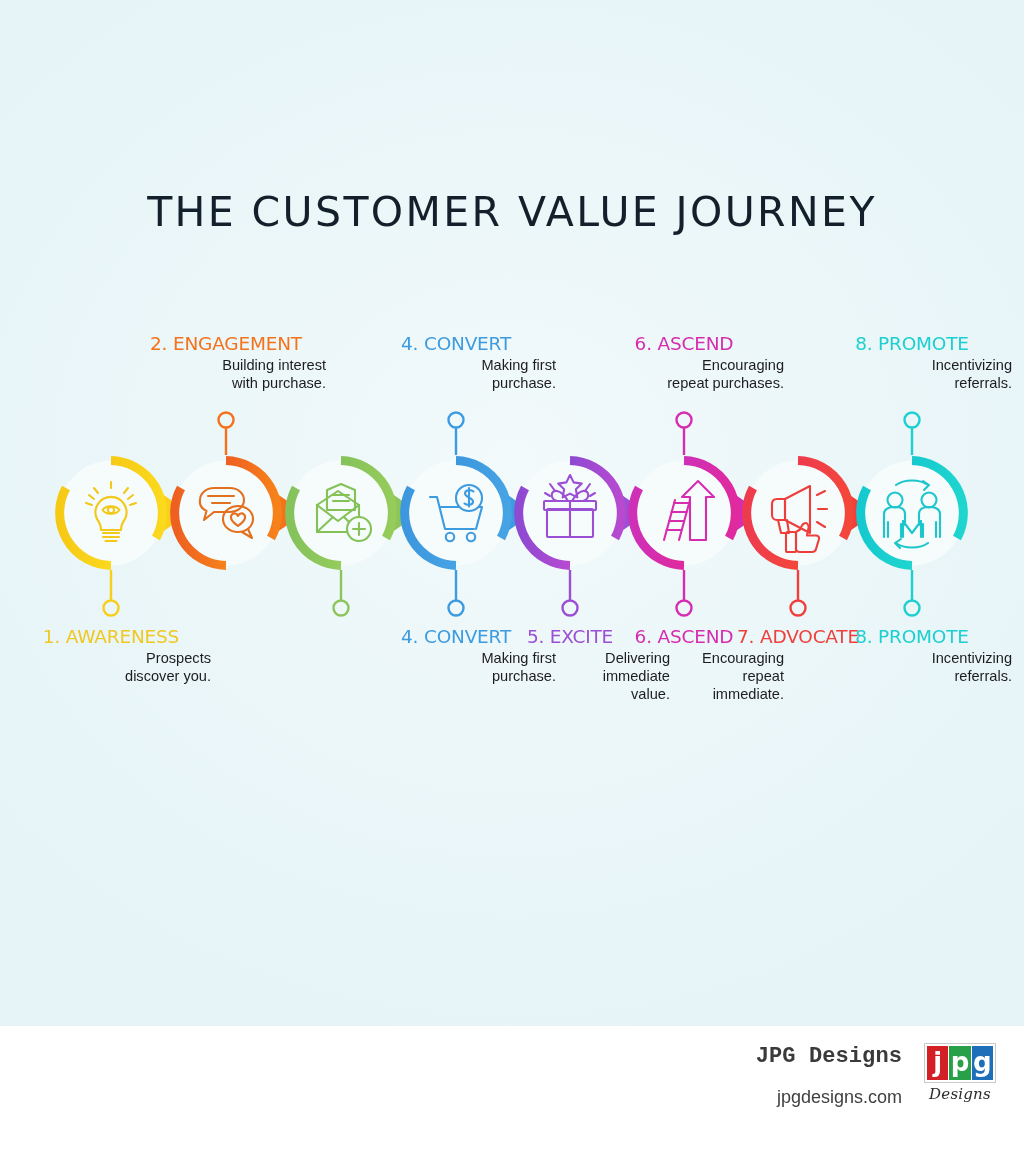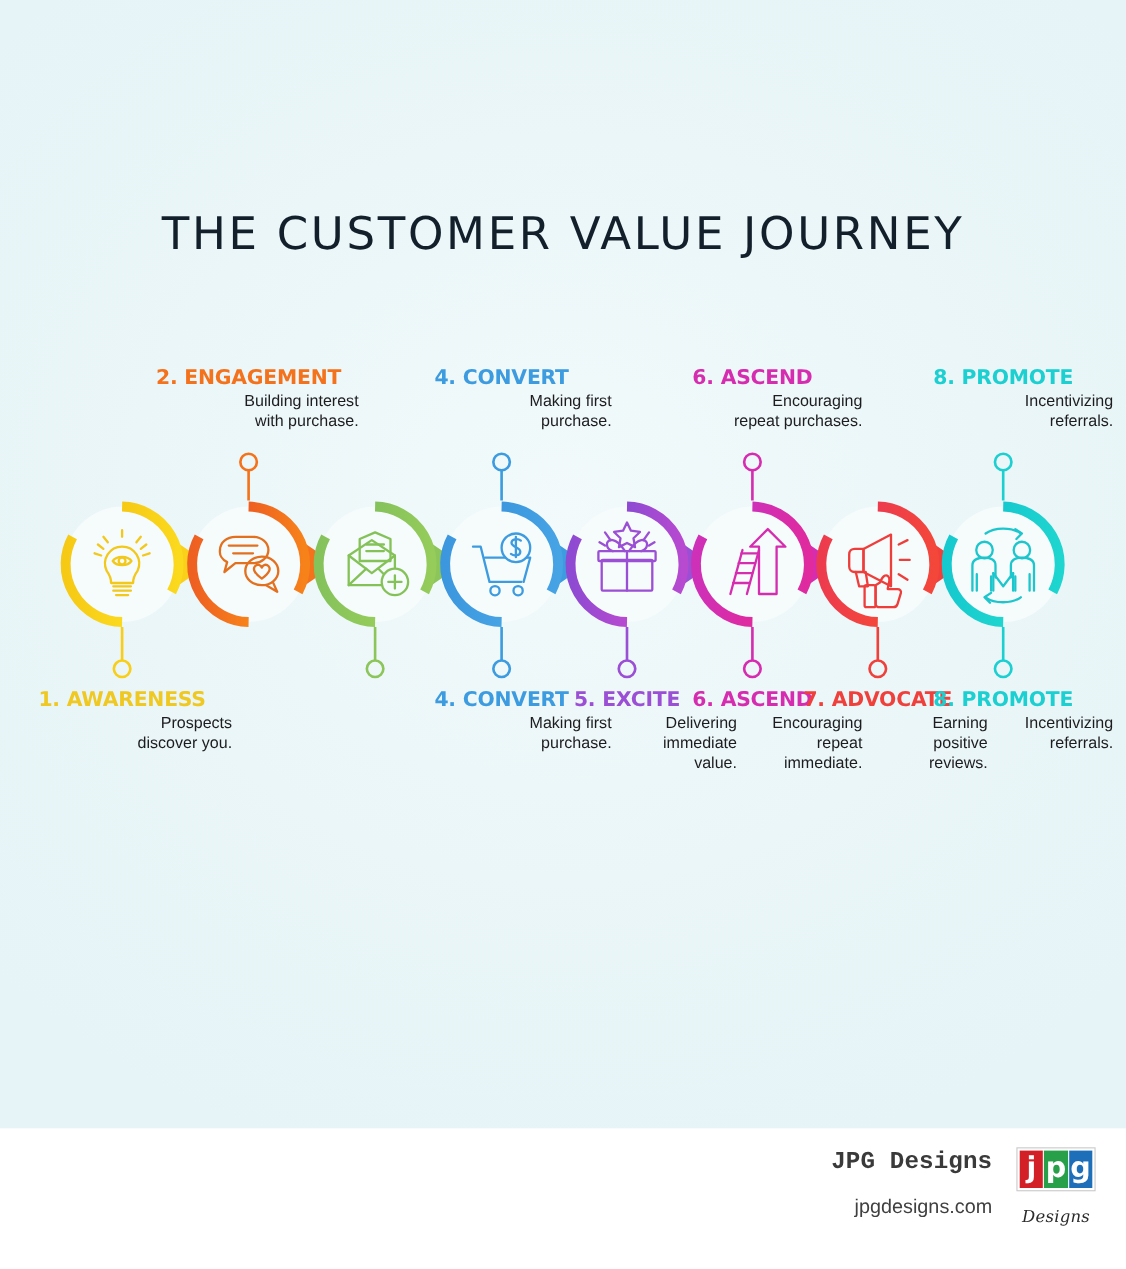--- a/index.html
+++ b/index.html
@@ -60,21 +60,21 @@
 
   
   .label-block {
     position: absolute;
     text-align: center;
     width: 200px;
   }
   .label-block .step-title {
     font-family: "DejaVu Sans", sans-serif;
     font-size: 18.5px;
-    font-weight: bold;
+    font-weight: normal;
     letter-spacing: -0.2px;
     line-height: 1.05;
     white-space: nowrap;
   }
   .label-block .step-desc {
     font-family: "Liberation Sans", sans-serif;
     font-size: 14.6px;
     line-height: 1.22;
     color: #1d1d1f;
     margin-top: 4px;
@@ -139,21 +139,21 @@
     font-size: 26px;
     line-height: 1;
     padding-bottom: 2px;
   }
   .logo-designs {
     text-align: center;
     font-family: "DejaVu Serif", serif;
     font-style: italic;
     font-size: 15px;
     color: #2b2b2b;
-    margin-top: 14px;
+    margin-top: 2px;
     letter-spacing: 0.2px;
   }
 </style>
 </head>
 <body>
 
 <div id="canvas">
 
   <div id="panel"></div>
 
@@ -415,25 +415,20 @@
     <div class="step-title" style="color:#D62DB0">6. ASCEND</div>
     <div class="step-desc">
       <span>Encouraging</span><br>
       <span>repeat</span><br>
       <span>immediate.</span>
     </div>
   </div>
 
   <div class="label-block bottom-block" style="left:698px; top:627px;">
     <div class="step-title" style="color:#F0403C">7. ADVOCATE</div>
-    <div class="step-desc">
-      <span>Earning</span><br>
-      <span>positive</span><br>
-      <span>reviews.</span>
-    </div>
   </div>
 
   <div class="label-block bottom-block" style="left:812px; top:627px;">
     <div class="step-title" style="color:#1CCFD0">8. PROMOTE</div>
     <div class="step-desc">
       <span>Incentivizing</span><br>
       <span>referrals.</span>
     </div>
   </div>
 

